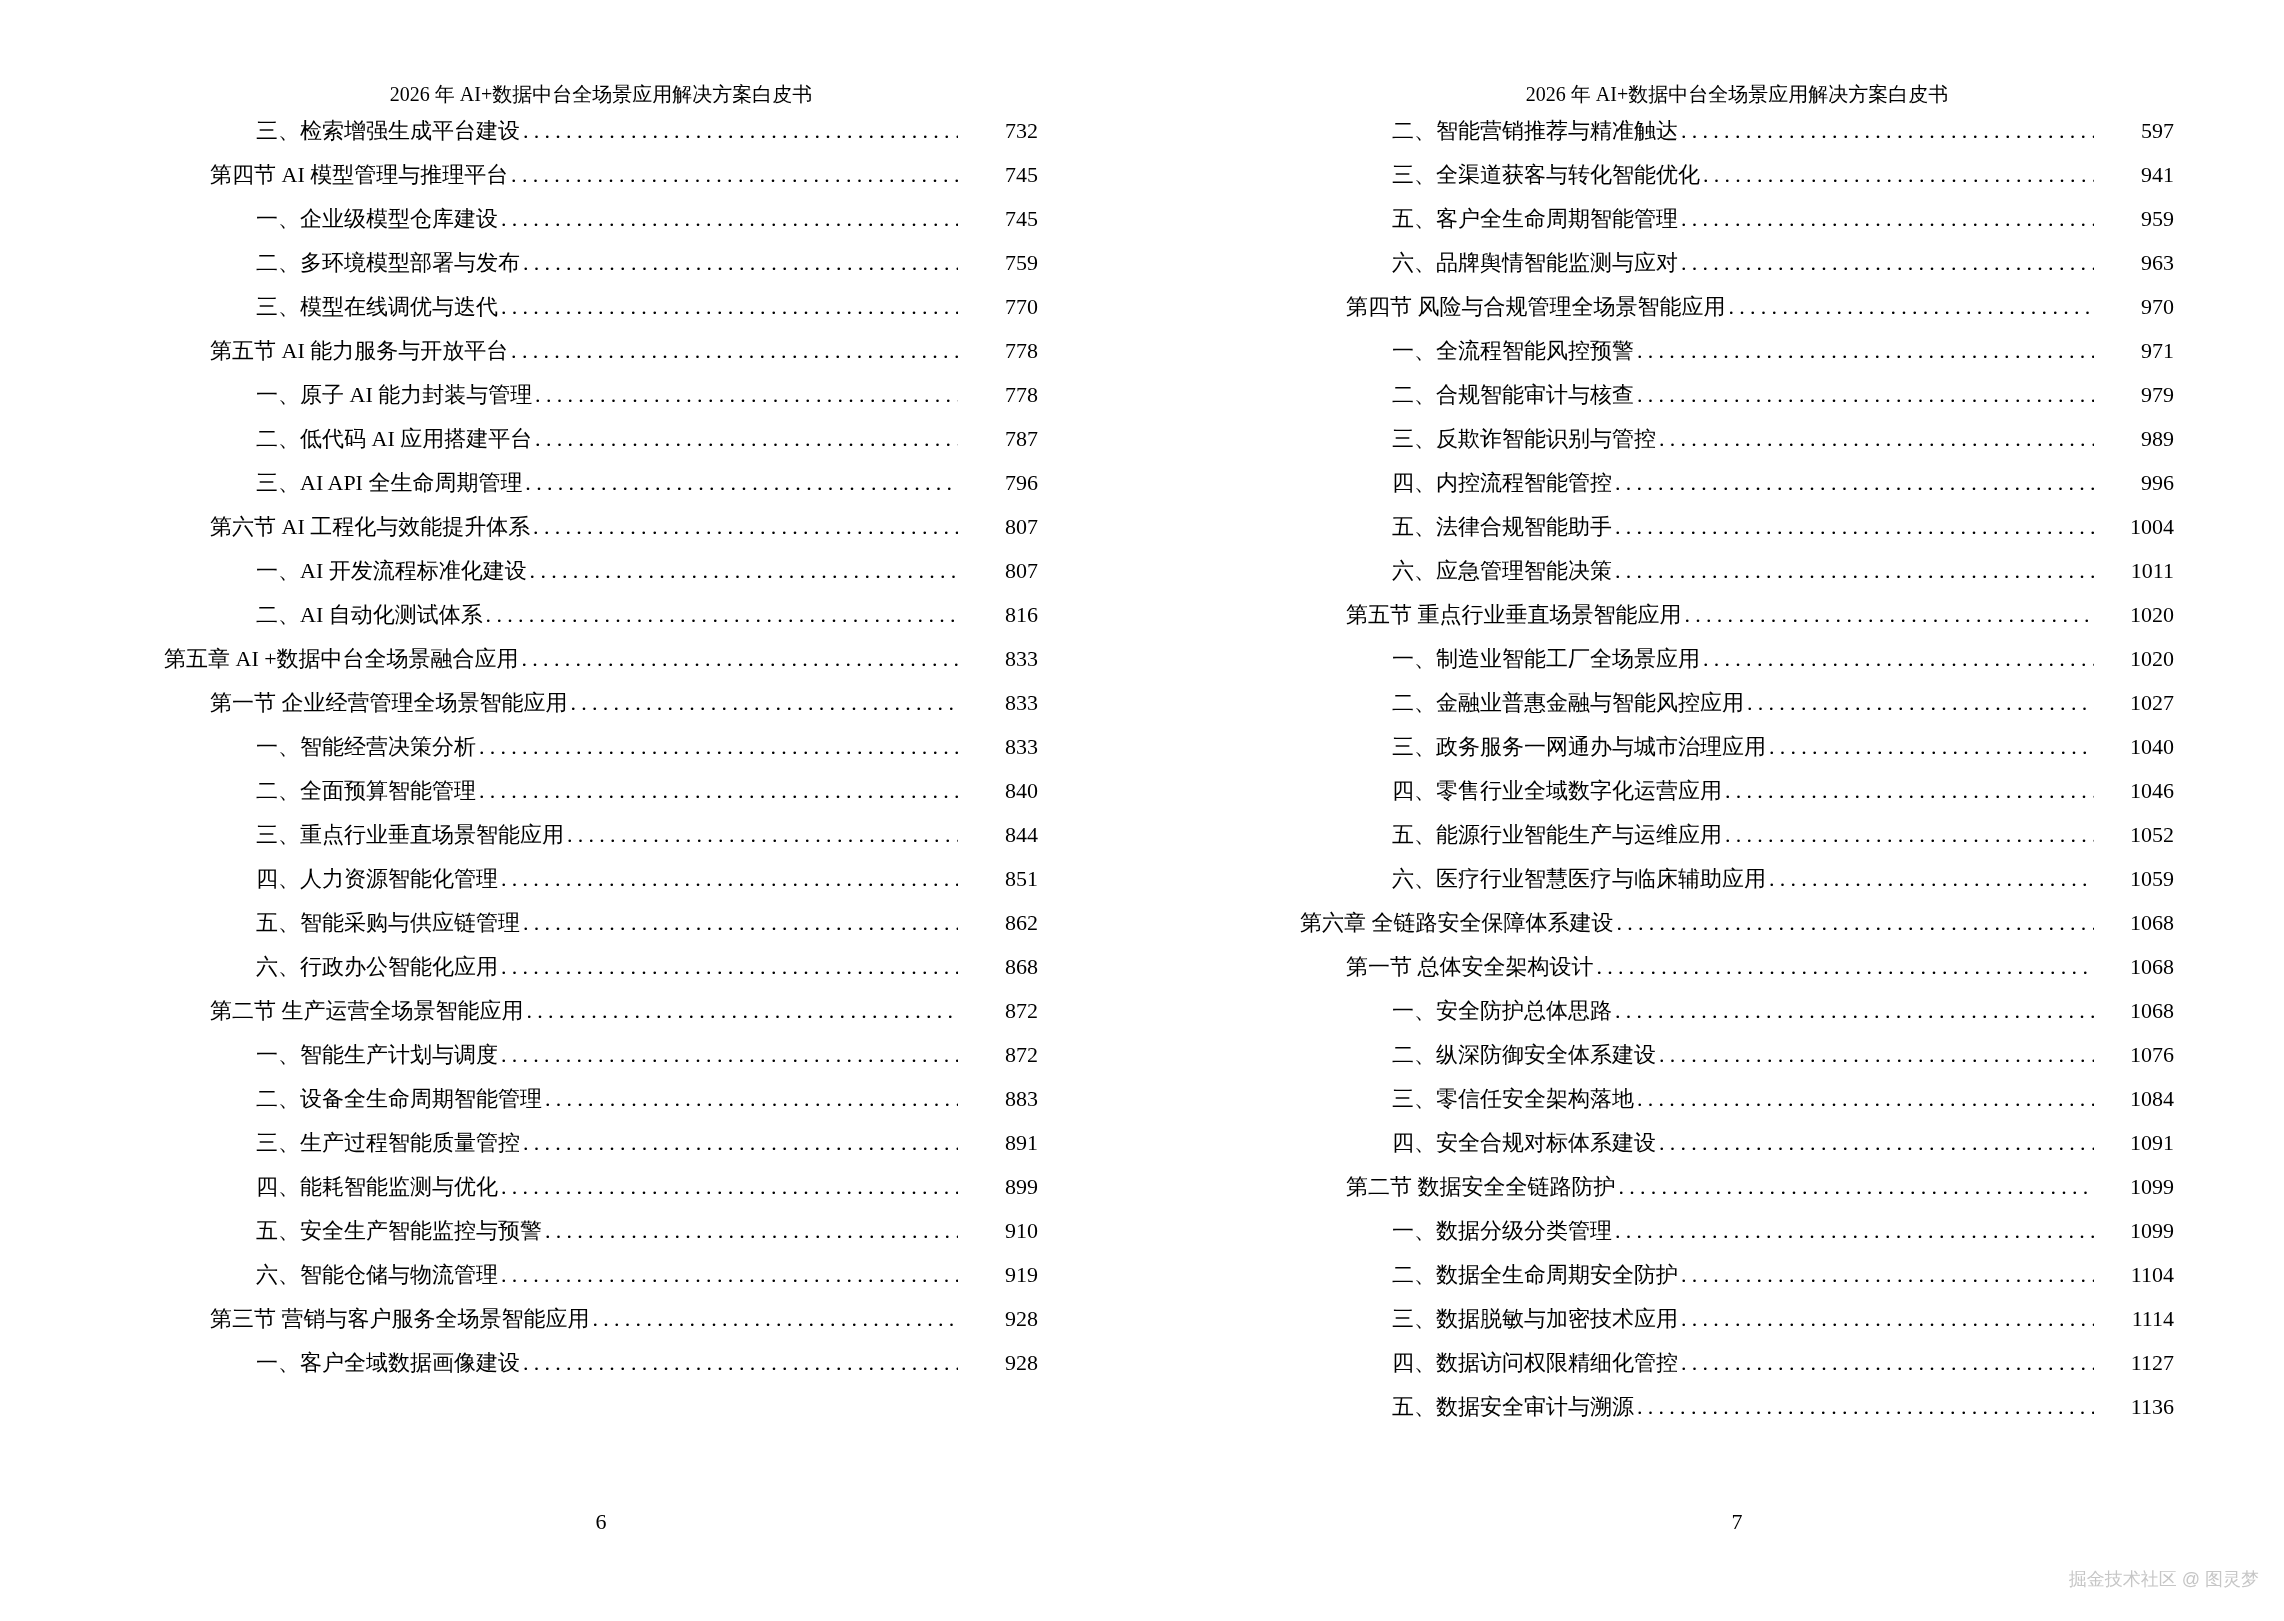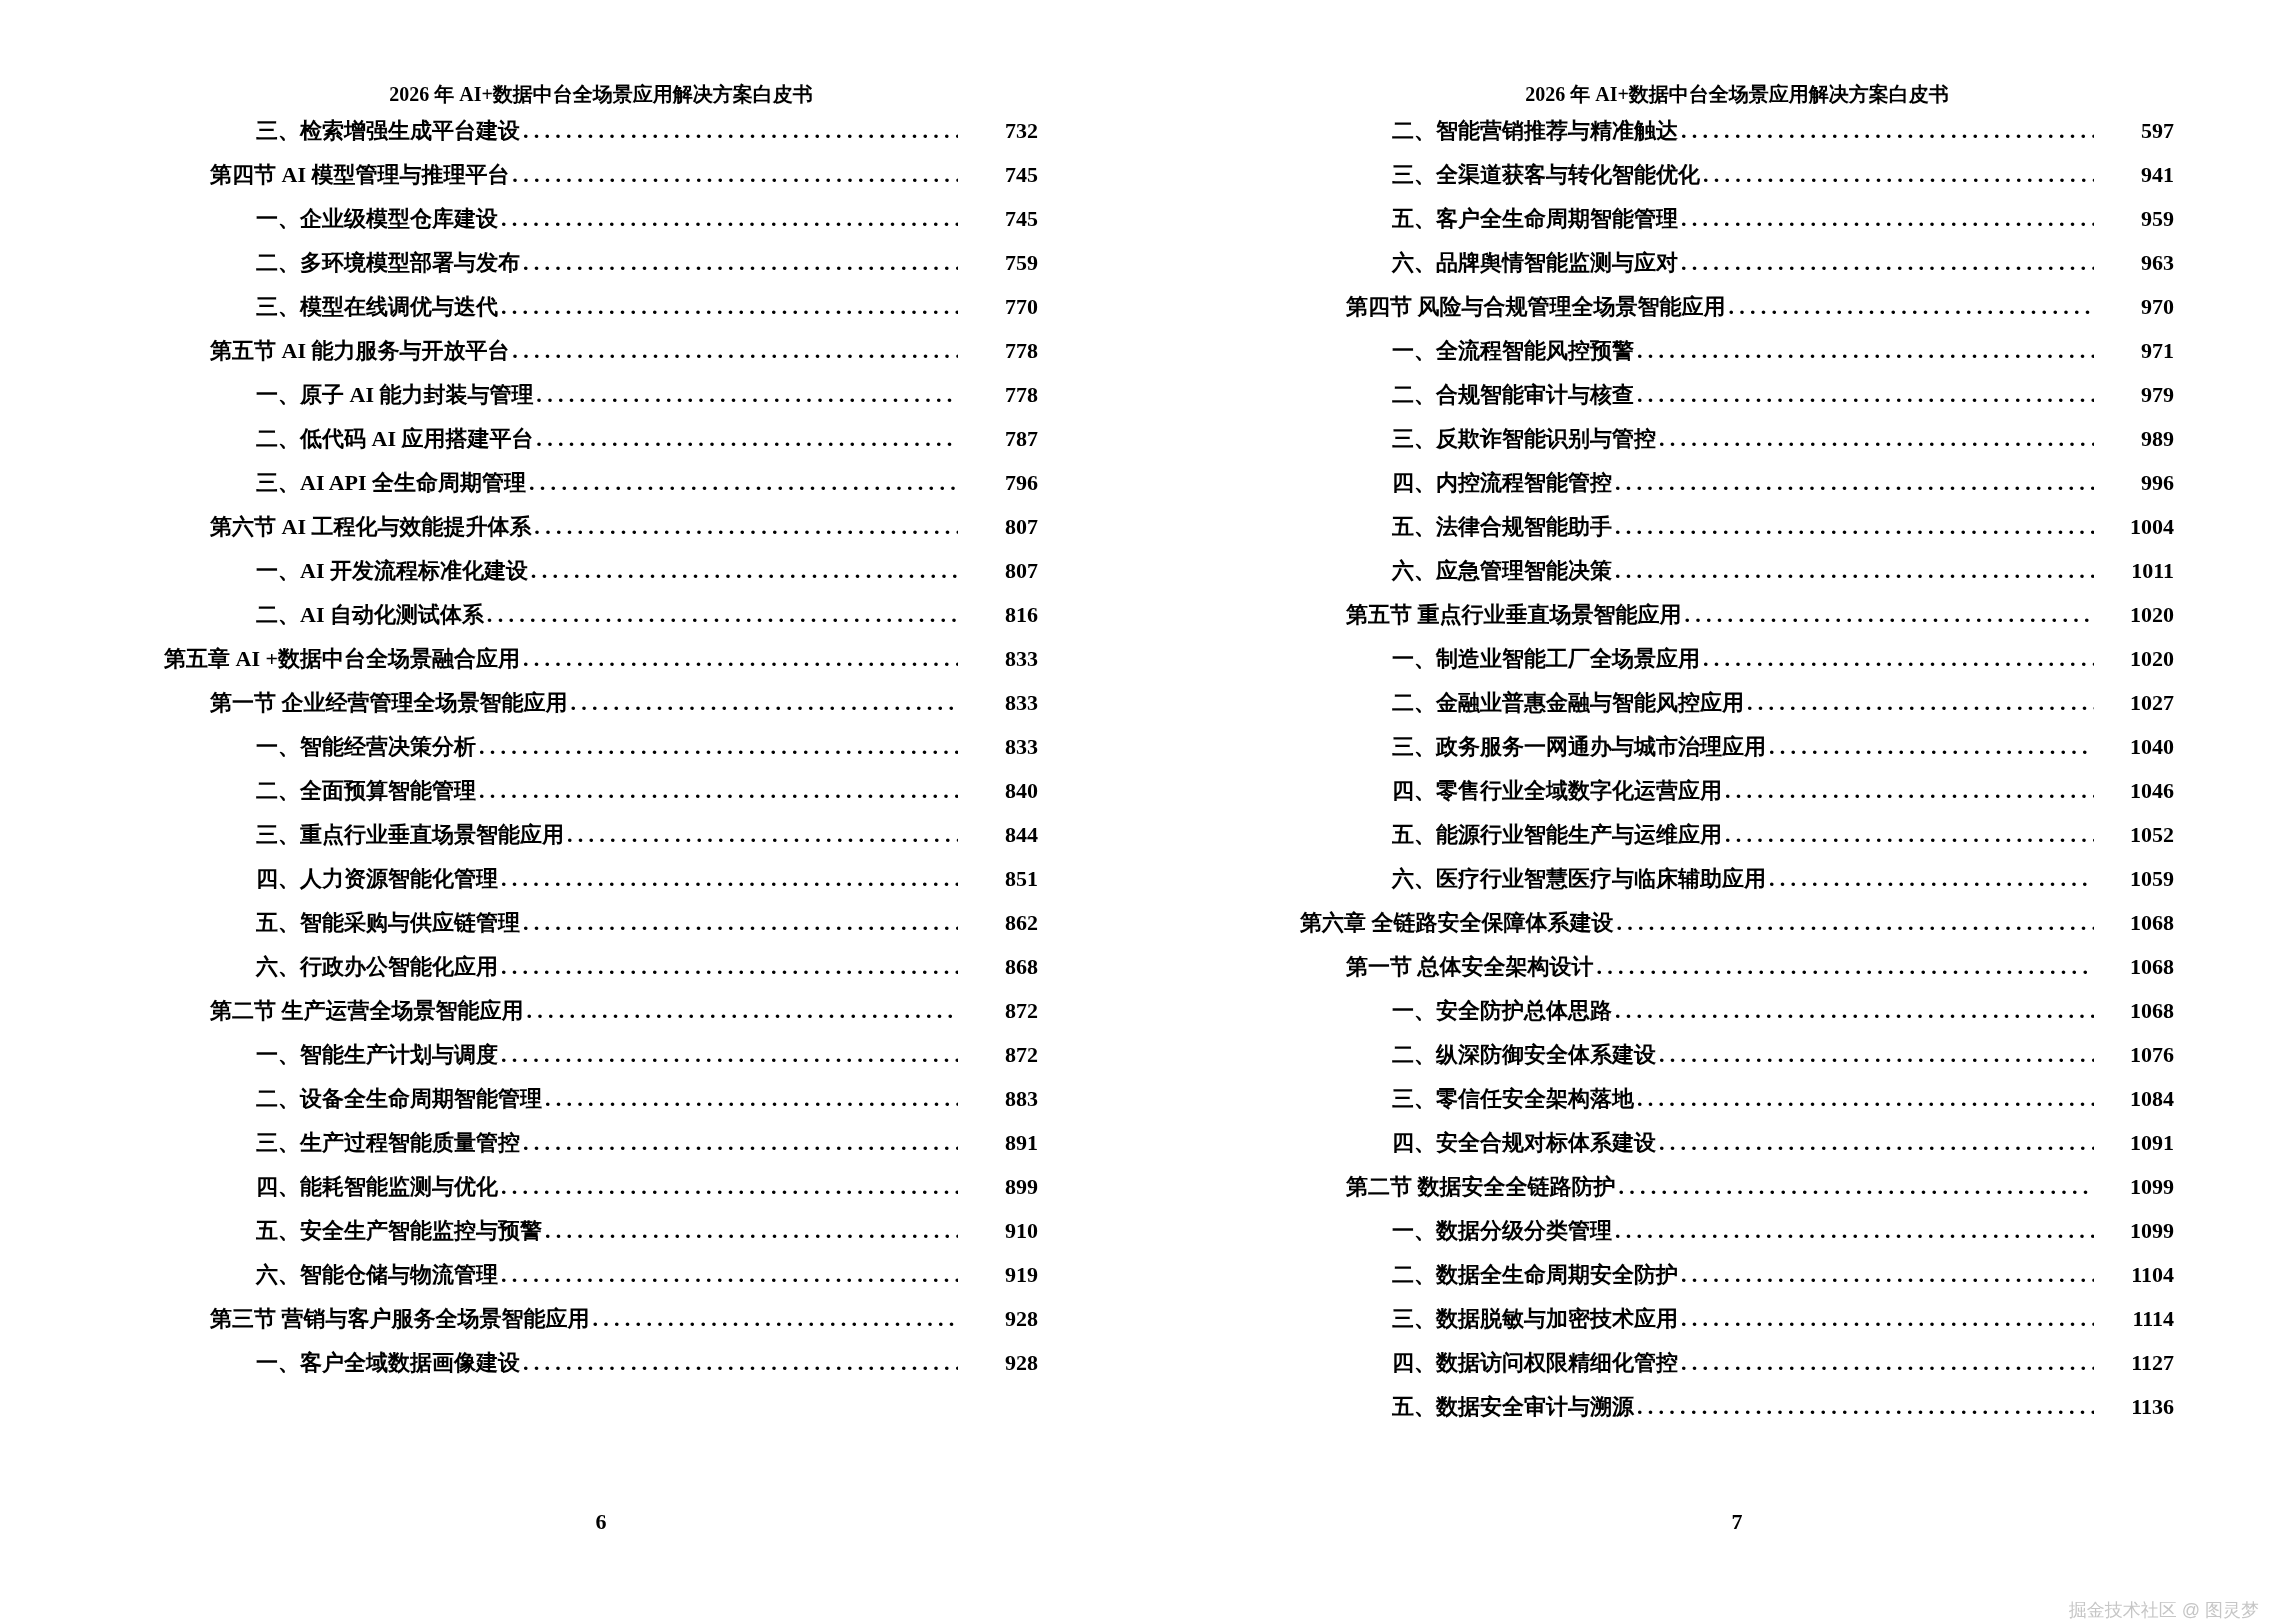--- a/index.html
+++ b/index.html
@@ -14,21 +14,20 @@
     background: #ffffff;
     overflow: hidden;
     font-family: "Liberation Serif", "DejaVu Serif", serif;
     color: #000000;
   }
   .page {
     position: absolute;
     top: 0;
     height: 100%;
     width: 874px;
-    font-weight: bold;
   }
   #page-left  { left: 164px; }
   #page-right { left: 1300px; }
 
   .running-header {
     position: absolute;
     top: 82px;
     left: 0;
     width: 100%;
     text-align: center;
@@ -90,21 +89,20 @@
   .watermark {
     position: absolute;
     top: 1569px;
     right: 25px;
     font-size: 18px;
     line-height: 21px;
     color: #c6c6c6;
     text-shadow: 0.5px 0.5px 0 #ffffff;
     font-family: "Liberation Sans", "DejaVu Sans", sans-serif;
     white-space: nowrap;
-    margin-top: 31px;
   }
 </style>
 </head>
 <body>
 
 <div id="stage">
 
   <div class="page" id="page-left">
     <div class="running-header">2026 年 AI+数据中台全场景应用解决方案白皮书</div>
     <div class="toc-list">

